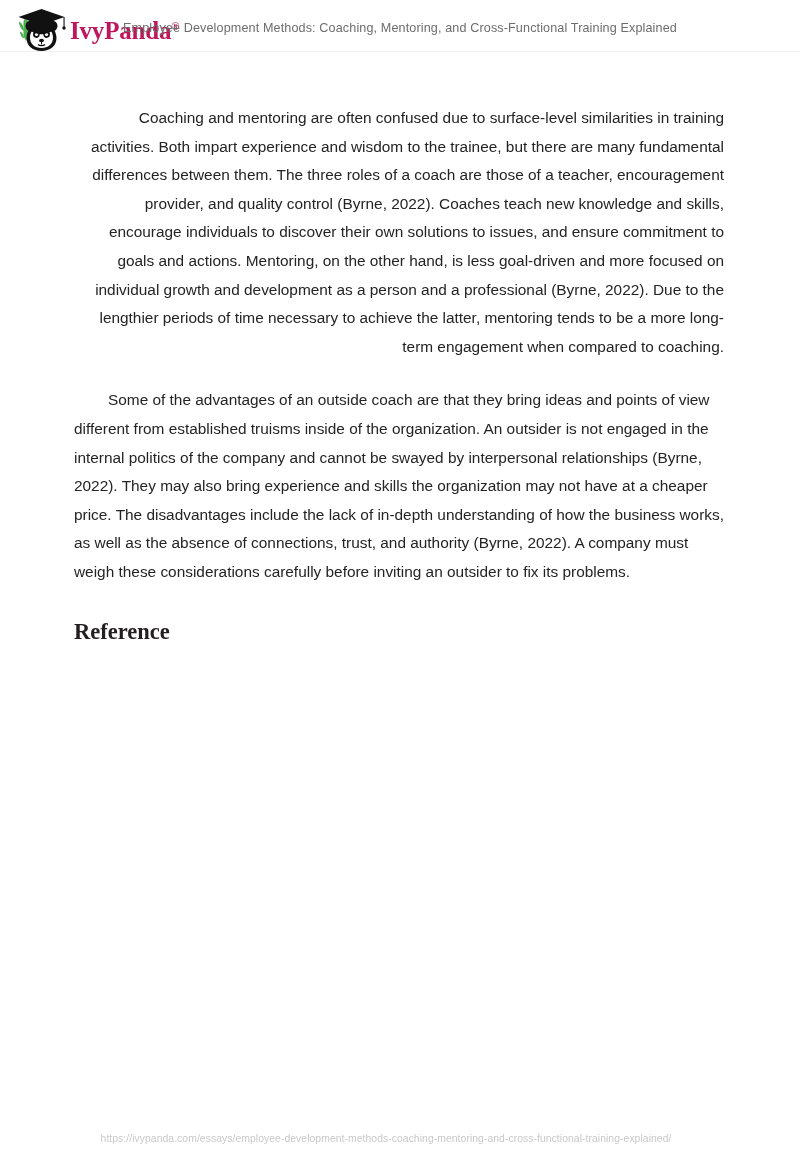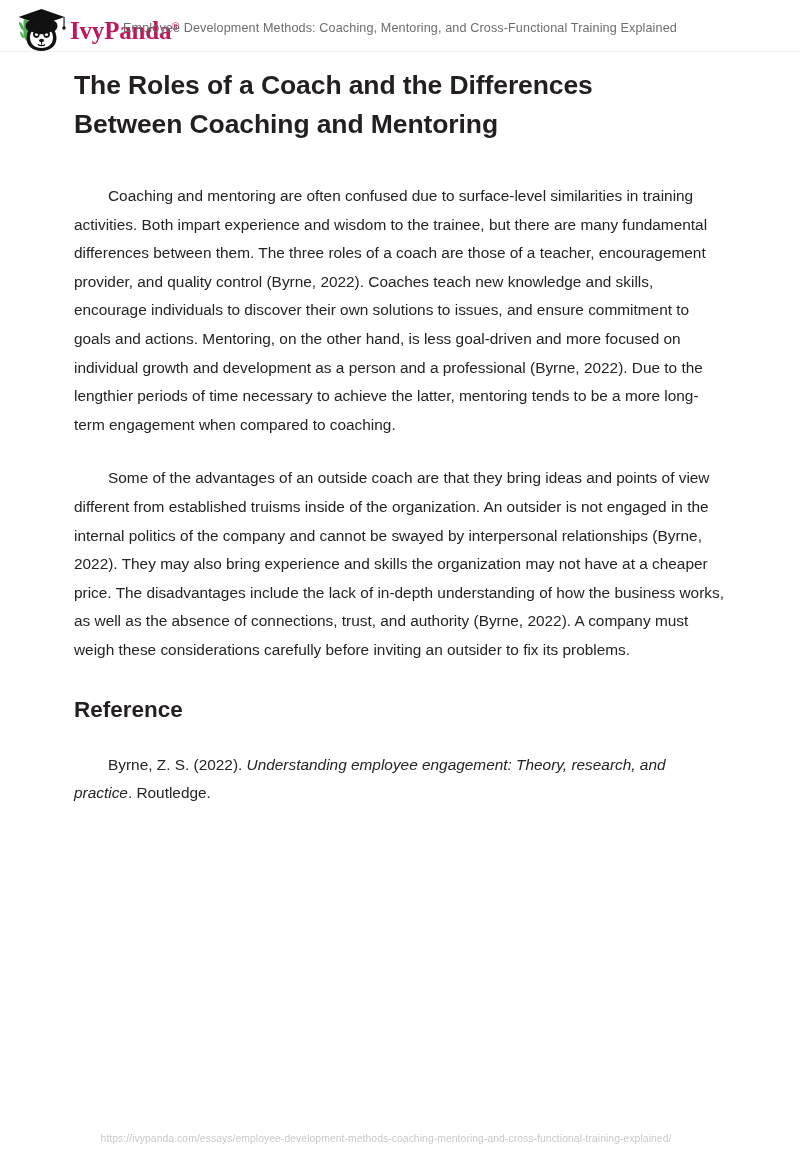--- a/index.html
+++ b/index.html
@@ -110,25 +110,25 @@
 
   p.doc-para {
     font-family: "Liberation Sans", sans-serif;
     font-size: 15.4px;
     line-height: 28.6px;
     color: #242424;
     margin: 0;
     text-align: left;
     text-indent: 34px;
   }
-  p.para-1 { margin-top: 38px; }
+  p.para-1 { margin-top: 38px; text-align: right; }
   p.para-2 { margin-top: 25px; }
 
   h2.ref-heading {
-    font-family: Liberation Sans, sans-serif;
+    font-family: Liberation Serif, serif;
     font-size: 22.5px;
     font-weight: bold;
     line-height: 30px;
     color: #231f20;
     margin: 30px 0 0 0;
   }
 
   p.ref-entry {
     font-family: "Liberation Sans", sans-serif;
     font-size: 15.4px;
@@ -212,28 +212,26 @@
       </span>
       <span class="brand-name"><span>IvyPanda</span><span class="reg">®</span></span>
     </a>
 
     <div class="header-title">Employee Development Methods: Coaching, Mentoring, and Cross-Functional Training Explained</div>
   </div>
   <div class="header-divider"></div>
 
   <div class="doc-body">
 
-    <h1 class="doc-title">The Roles of a Coach and the Differences Between Coaching and Mentoring</h1>
 
     <p class="doc-para para-1">Coaching and mentoring are often confused due to surface-level similarities in training activities. Both impart experience and wisdom to the trainee, but there are many fundamental differences between them. The three roles of a coach are those of a teacher, encouragement provider, and quality control (Byrne, 2022). Coaches teach new knowledge and skills, encourage individuals to discover their own solutions to issues, and ensure commitment to goals and actions. Mentoring, on the other hand, is less goal-driven and more focused on individual growth and development as a person and a professional (Byrne, 2022). Due to the lengthier periods of time necessary to achieve the latter, mentoring tends to be a more long-term engagement when compared to coaching.</p>
 
     <p class="doc-para para-2">Some of the advantages of an outside coach are that they bring ideas and points of view different from established truisms inside of the organization. An outsider is not engaged in the internal politics of the company and cannot be swayed by interpersonal relationships (Byrne, 2022). They may also bring experience and skills the organization may not have at a cheaper price. The disadvantages include the lack of in-depth understanding of how the business works, as well as the absence of connections, trust, and authority (Byrne, 2022). A company must weigh these considerations carefully before inviting an outsider to fix its problems.</p>
 
     <h2 class="ref-heading">Reference</h2>
 
-    <p class="ref-entry"><span>Byrne, Z. S. (2022). </span><span class="ital">Understanding employee engagement: Theory, research, and practice</span><span>. Routledge.</span></p>
   </div>
 
   <div class="page-footer">
     <a class="footer-url" href="#">https://ivypanda.com/essays/employee-development-methods-coaching-mentoring-and-cross-functional-training-explained/</a>
   </div>
 
 </div>
 
 </body></html>

